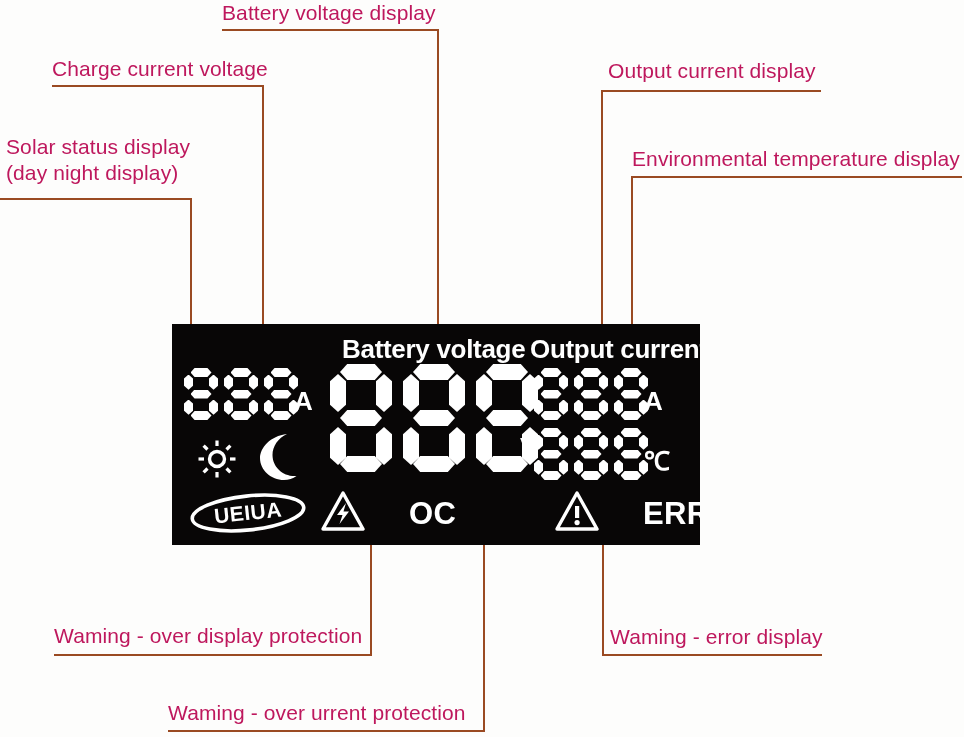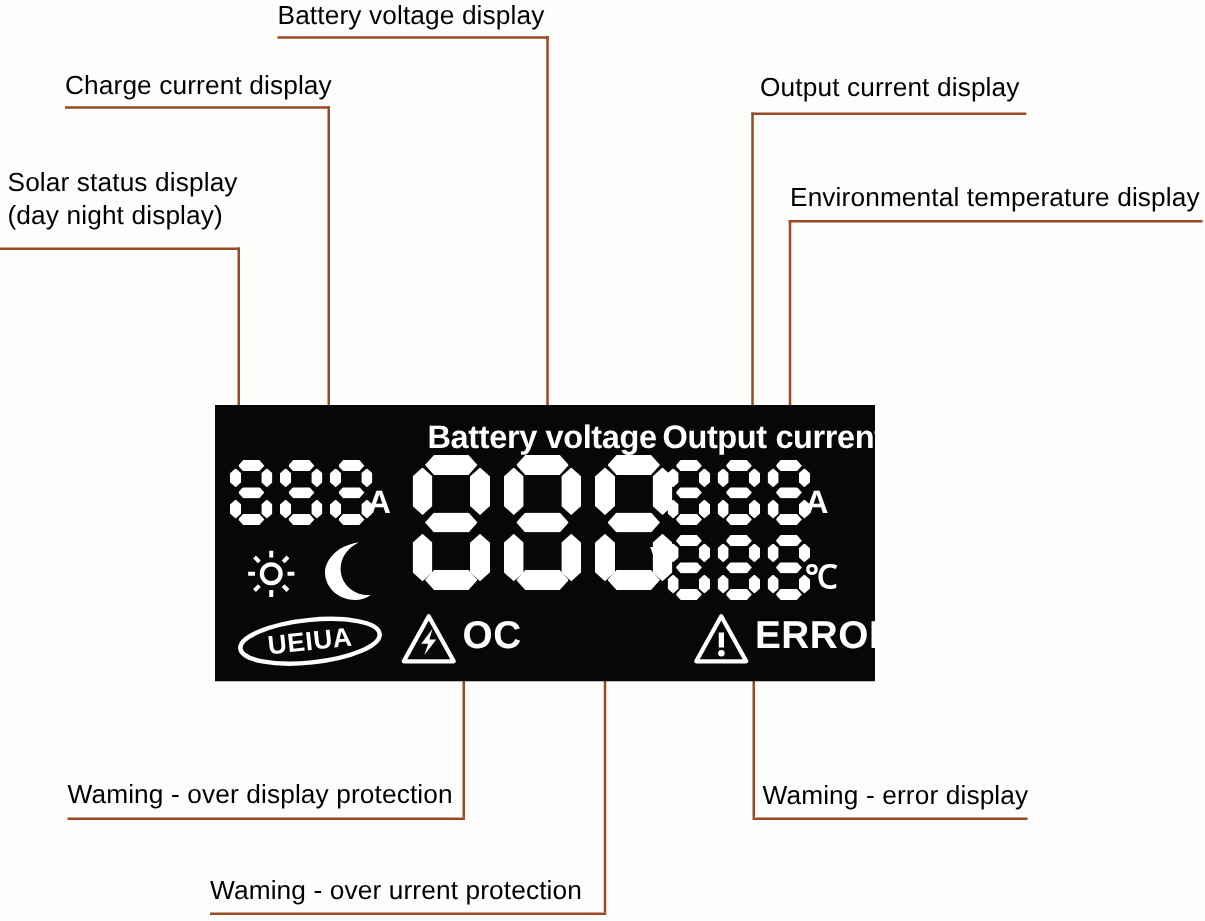--- a/index.html
+++ b/index.html
@@ -12,21 +12,21 @@
     height: 737px;
     position: relative;
     overflow: hidden;
     font-family: "Liberation Sans", sans-serif;
     background: #fdfdfc;
   }
 
   
   .anno {
     position: absolute;
-    color: #000000;
+    color: #be185d;
     font-size: 21px;
     line-height: 26px;
     white-space: pre;
     letter-spacing: 0.1px;
   }
   .anno-2line { white-space: pre-line; }
 
   
   .lead-h {
     position: absolute;
@@ -108,42 +108,42 @@
     position: absolute;
     left: 82px;
     top: 108px;
     width: 46px;
     height: 50px;
   }
 
   
   .bottom-row { position: absolute; left: 0; top: 162px; width: 100%; height: 56px; }
   #brand-logo { position: absolute; left: 16px; top: 4px; width: 120px; height: 46px; }
-  .warn-group { position: absolute; display: flex; align-items: flex-start; }
+  .warn-group { position: absolute; display: flex; align-items: flex-end; gap: 39px; }
   .warn-label {
     color: #ffffff;
     font-size: 31px;
     font-weight: bold;
     letter-spacing: 0.4px;
     font-family: "Liberation Sans", sans-serif;
     margin-left: 4px;
   }
   #warn-oc    { left: 148px; top: 4px; }
   #warn-oh    { left: 268px; top: 4px; }
   #warn-error { left: 382px; top: 4px; }
 </style>
 </head>
 <body>
 
 <div class="anno" style="left:222px; top:0px;">Battery voltage display</div>
 <div class="lead-h" style="left:222px; top:29px; width:217px;"></div>
 <div class="lead-v" style="left:437px; top:29px; height:304px;"></div>
 <div class="lead-dot" style="left:431px; top:327px;"></div>
 
-<div class="anno" style="left:52px; top:56px;">Charge current display</div>
+<div class="anno" style="left:52px; top:56px;">Charge current voltage</div>
 <div class="lead-h" style="left:52px; top:85px; width:212px;"></div>
 <div class="lead-v" style="left:262px; top:85px; height:248px;"></div>
 <div class="lead-dot" style="left:256px; top:327px;"></div>
 
 <div class="anno anno-2line" style="left:6px; top:134px;">Solar status display
 (day night display)</div>
 <div class="lead-h" style="left:0px; top:198px; width:192px;"></div>
 <div class="lead-v" style="left:190px; top:198px; height:252px;"></div>
 <div class="lead-dot" style="left:185px; top:444px;"></div>
 

